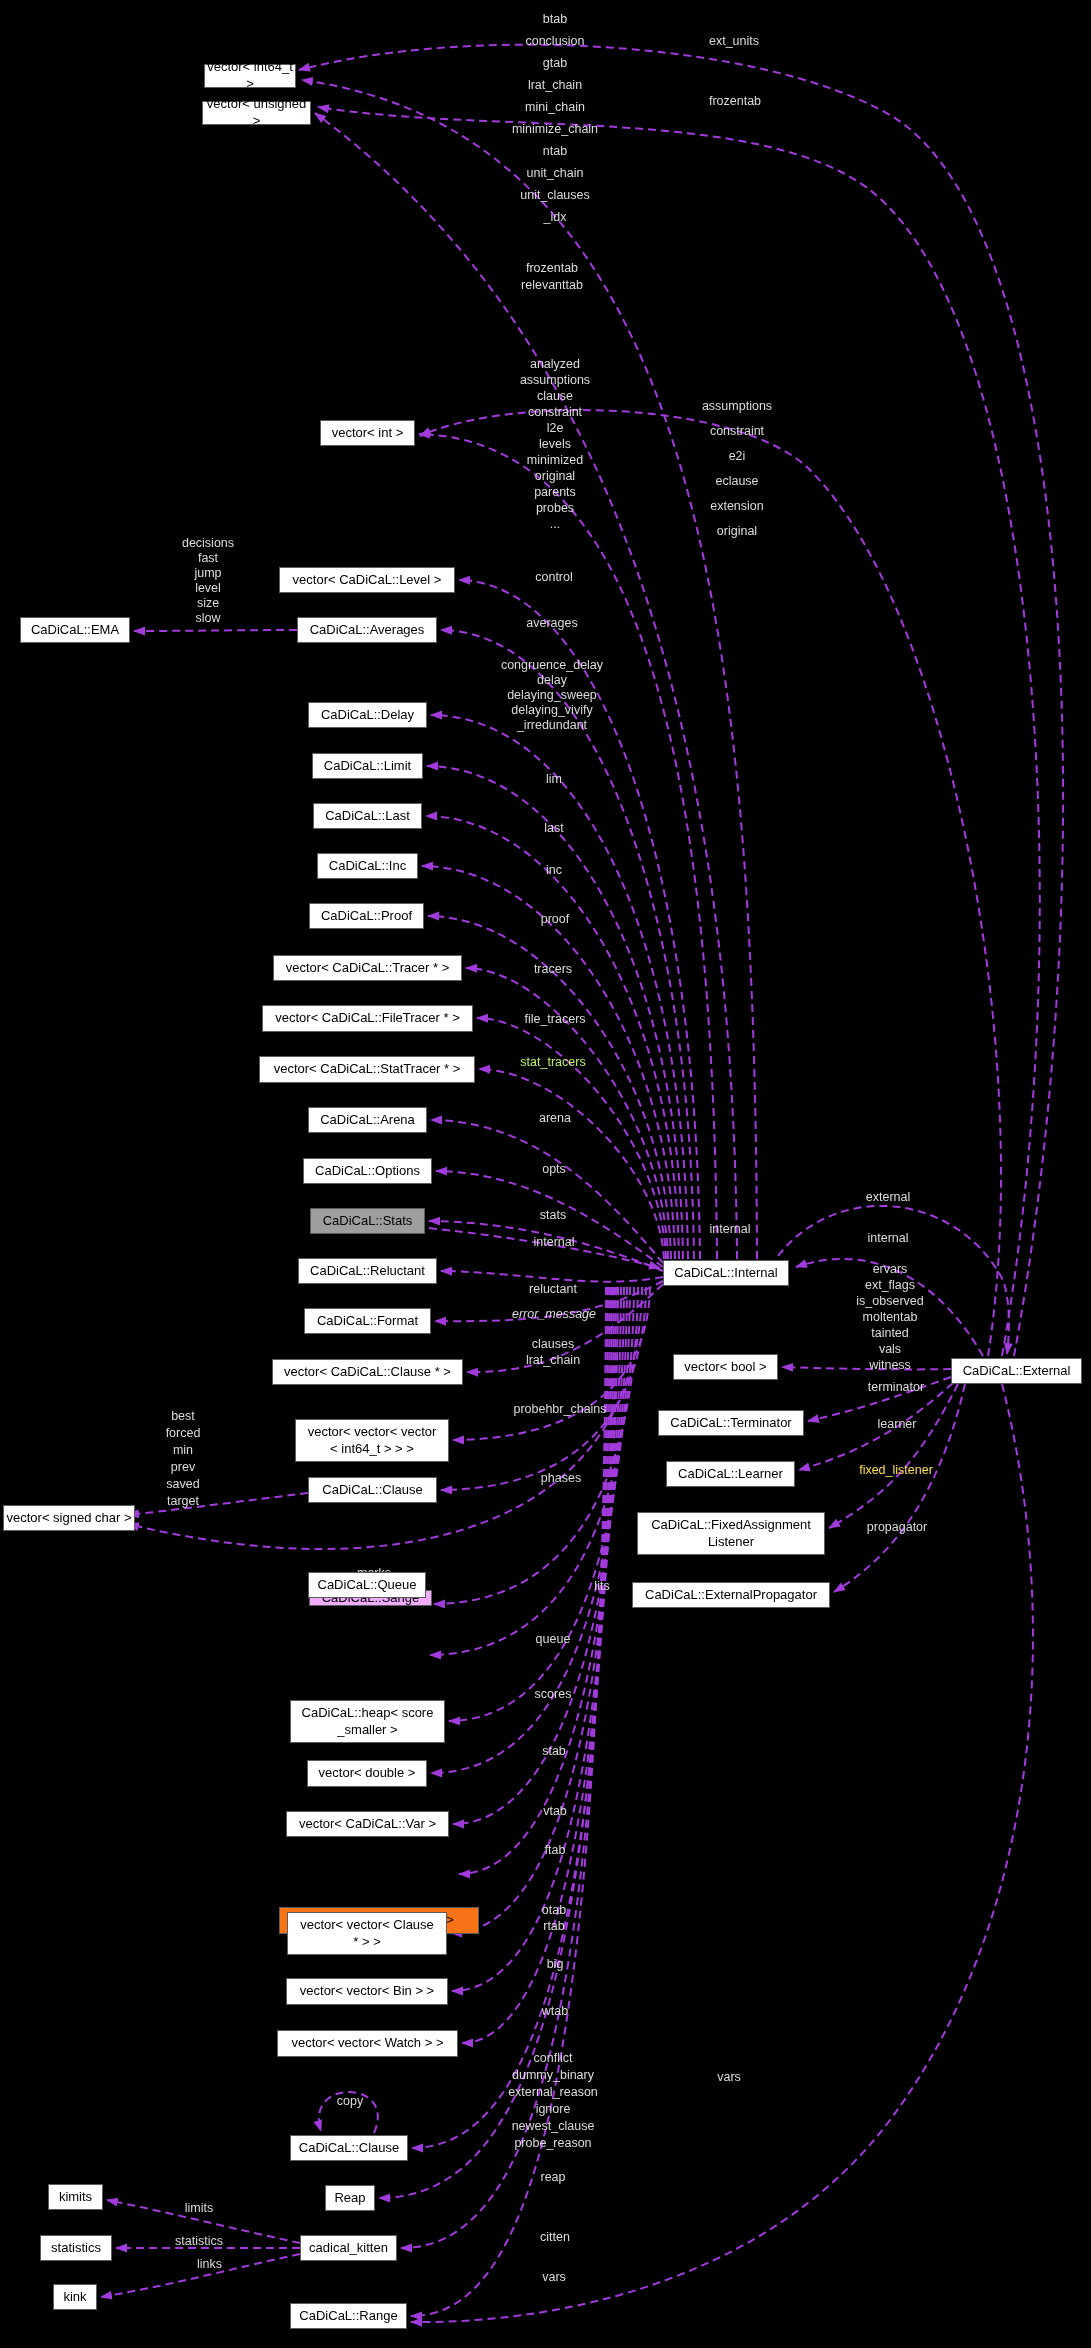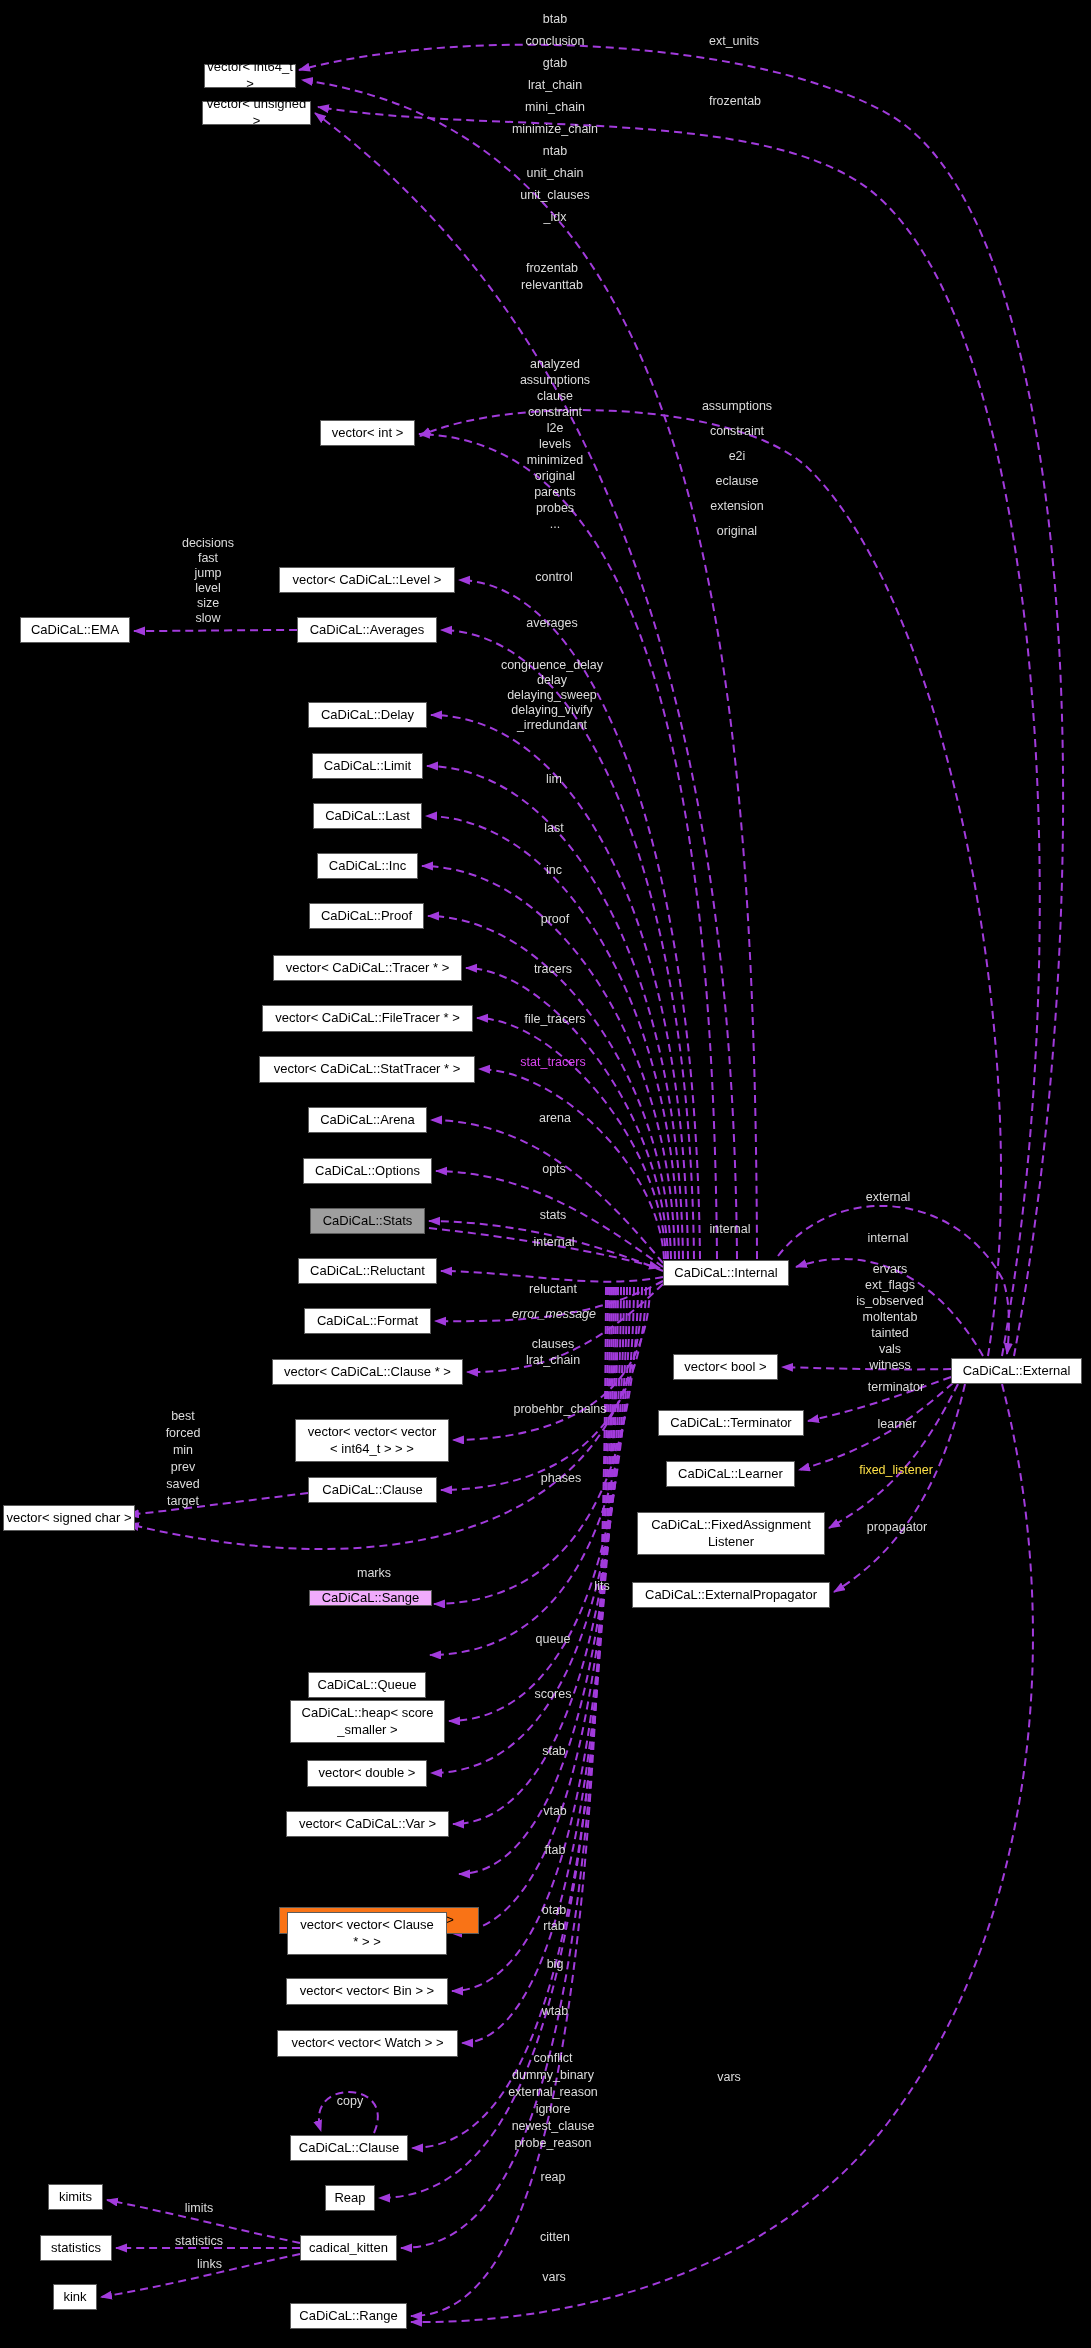--- a/index.html
+++ b/index.html
@@ -104,21 +104,21 @@
       <div class="node" style="left: 303px; top: 1158px; width: 129px; height: 26px; background: rgb(255, 255, 255); border-color: rgb(92, 92, 92);">CaDiCaL::Options</div>
       <div class="node focus" style="left: 310px; top: 1208px; width: 115px; height: 26px; background: rgb(158, 158, 158); border-color: rgb(92, 92, 92);">CaDiCaL::Stats</div>
       <div class="node" style="left: 298px; top: 1258px; width: 139px; height: 26px; background: rgb(255, 255, 255); border-color: rgb(92, 92, 92);">CaDiCaL::Reluctant</div>
       <div class="node" style="left: 304px; top: 1308px; width: 127px; height: 26px; background: rgb(255, 255, 255); border-color: rgb(92, 92, 92);">CaDiCaL::Format</div>
       <div class="node" style="left: 272px; top: 1359px; width: 191px; height: 26px; background: rgb(255, 255, 255); border-color: rgb(92, 92, 92);">vector&lt; CaDiCaL::Clause * &gt;</div>
       <div class="node" style="left: 295px; top: 1419px; width: 154px; height: 43px; background: rgb(255, 255, 255); border-color: rgb(92, 92, 92);">vector&lt; vector&lt; vector
 &lt; int64_t &gt; &gt; &gt;</div>
       <div class="node" style="left: 308px; top: 1477px; width: 129px; height: 26px; background: rgb(255, 255, 255); border-color: rgb(92, 92, 92);">CaDiCaL::Clause</div>
       <div class="node" style="left: 3px; top: 1505px; width: 132px; height: 26px; background: rgb(255, 255, 255); border-color: rgb(92, 92, 92);">vector&lt; signed char &gt;</div>
       <div class="node" style="left: 309px; top: 1590px; width: 123px; height: 16px; background: #f0abfc; border-color: rgb(92, 92, 92);">CaDiCaL::Sange</div>
-      <div class="node" style="left: 308px; top: 1672px; width: 118px; height: 26px; background: rgb(255, 255, 255); border-color: rgb(92, 92, 92);">CaDiCaL::Queue</div>
+      <div class="node" style="left: 308px; top: 1572px; width: 118px; height: 26px; background: rgb(255, 255, 255); border-color: rgb(92, 92, 92);">CaDiCaL::Queue</div>
       <div class="node" style="left: 290px; top: 1700px; width: 155px; height: 43px; background: rgb(255, 255, 255); border-color: rgb(92, 92, 92);">CaDiCaL::heap&lt; score
 _smaller &gt;</div>
       <div class="node" style="left: 307px; top: 1760px; width: 120px; height: 27px; background: rgb(255, 255, 255); border-color: rgb(92, 92, 92);">vector&lt; double &gt;</div>
       <div class="node" style="left: 286px; top: 1811px; width: 163px; height: 26px; background: rgb(255, 255, 255); border-color: rgb(92, 92, 92);">vector&lt; CaDiCaL::Var &gt;</div>
       <div class="node" style="left: 279px; top: 1907px; width: 200px; height: 27px; background: #f97316; border-color: rgb(92, 92, 92);">vector&lt; CaDiCaL::Flags &gt;</div>
       <div class="node" style="left: 287px; top: 1912px; width: 160px; height: 43px; background: rgb(255, 255, 255); border-color: rgb(92, 92, 92);">vector&lt; vector&lt; Clause
 * &gt; &gt;</div>
       <div class="node" style="left: 286px; top: 1978px; width: 162px; height: 27px; background: rgb(255, 255, 255); border-color: rgb(92, 92, 92);">vector&lt; vector&lt; Bin &gt; &gt;</div>
       <div class="node" style="left: 277px; top: 2030px; width: 181px; height: 27px; background: rgb(255, 255, 255); border-color: rgb(92, 92, 92);">vector&lt; vector&lt; Watch &gt; &gt;</div>
       <div class="node" style="left: 290px; top: 2135px; width: 118px; height: 26px; background: rgb(255, 255, 255); border-color: rgb(92, 92, 92);">CaDiCaL::Clause</div>
@@ -181,21 +181,21 @@
 delay
 delaying_sweep
 delaying_vivify
 _irredundant</div>
       <div class="elabel" style="left: 554px; top: 771px; line-height: 16px; color: rgb(220, 220, 220);">lim</div>
       <div class="elabel" style="left: 554px; top: 820px; line-height: 16px; color: rgb(220, 220, 220);">last</div>
       <div class="elabel" style="left: 554px; top: 862px; line-height: 16px; color: rgb(220, 220, 220);">inc</div>
       <div class="elabel" style="left: 555px; top: 911px; line-height: 16px; color: rgb(220, 220, 220);">proof</div>
       <div class="elabel" style="left: 553px; top: 961px; line-height: 16px; color: rgb(220, 220, 220);">tracers</div>
       <div class="elabel" style="left: 555px; top: 1011px; line-height: 16px; color: rgb(220, 220, 220);">file_tracers</div>
-      <div class="elabel" style="left: 553px; top: 1054px; line-height: 16px; color: #d946ef;">stat_tracers</div>
+      <div class="elabel" style="left: 553px; top: 1054px; line-height: 16px; color: #bef264;">stat_tracers</div>
       <div class="elabel" style="left: 555px; top: 1110px; line-height: 16px; color: rgb(220, 220, 220);">arena</div>
       <div class="elabel" style="left: 554px; top: 1161px; line-height: 16px; color: rgb(220, 220, 220);">opts</div>
       <div class="elabel" style="left: 553px; top: 1207px; line-height: 16px; color: rgb(220, 220, 220);">stats</div>
       <div class="elabel" style="left: 554px; top: 1234px; line-height: 16px; color: rgb(220, 220, 220);">internal</div>
       <div class="elabel" style="left: 730px; top: 1221px; line-height: 16px; color: rgb(220, 220, 220);">internal</div>
       <div class="elabel" style="left: 553px; top: 1281px; line-height: 16px; color: rgb(220, 220, 220);">reluctant</div>
       <div class="elabel" style="left: 554px; top: 1306px; line-height: 16px; color: rgb(220, 220, 220); font-style: italic;">error_message</div>
       <div class="elabel" style="left: 553px; top: 1336px; line-height: 16px; color: rgb(220, 220, 220);">clauses
 lrat_chain</div>
       <div class="elabel" style="left: 560px; top: 1401px; line-height: 16px; color: rgb(220, 220, 220);">probehbr_chains</div>

